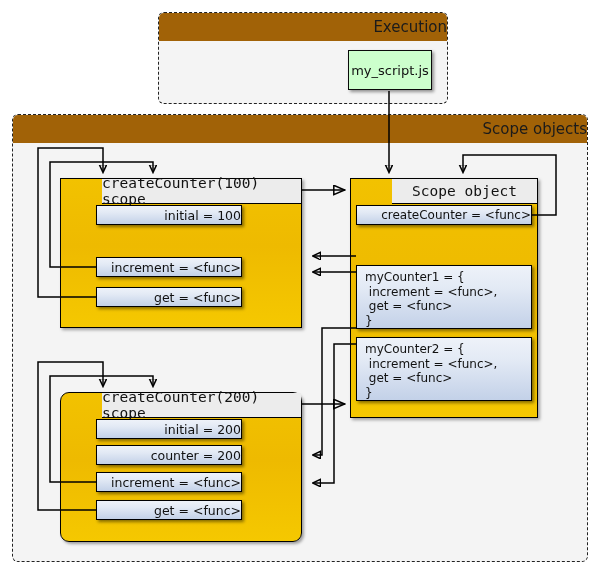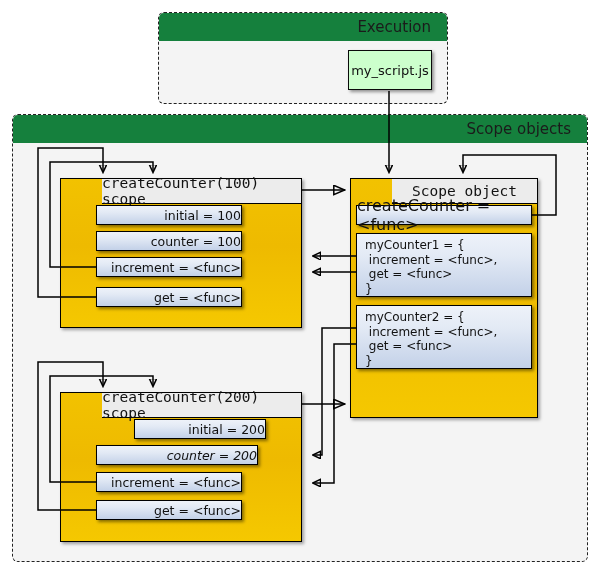--- a/index.html
+++ b/index.html
@@ -3,40 +3,40 @@
 <meta charset="utf-8">
 <style>
   html,body{margin:0;padding:0;background:#ffffff;}
   body{width:600px;height:576px;position:relative;overflow:hidden;
        font-family:"DejaVu Sans","Liberation Sans",sans-serif;}
   #stage{position:absolute;left:0;top:0;width:600px;height:576px;}
 
   .dashed-group{position:absolute;border:1.6px dashed #222;border-radius:6px;
       background:#f4f4f4;box-sizing:border-box;}
   .dashed-title{position:absolute;top:0;left:0;right:0;height:28px;
-      background:#15803d;border-radius:5px 5px 0 0;
+      background:#a16207;border-radius:5px 5px 0 0;
       display:flex;align-items:center;justify-content:flex-end;
-      padding-right:16px;font-size:15px;color:#1b1b1b;}
+      padding-right:0;font-size:15px;color:#1b1b1b;}
 
   .node{position:absolute;box-sizing:border-box;border:1.5px solid #000;
       box-shadow:2px 2px 3px rgba(0,0,0,0.35);padding-left:41px;}
 
   .scope-box{background:linear-gradient(180deg,#f2c200 0%,#eeba00 45%,#f5c800 100%);}
   .scope-hdr{height:24px;background:#ececec;border-bottom:1.5px solid #000;
       display:flex;align-items:center;justify-content:center;
       font-family:"DejaVu Sans Mono","Liberation Mono",monospace;
       font-size:14.5px;color:#111;letter-spacing:0px;}
 
   .var-box{position:absolute;box-sizing:border-box;border:1.5px solid #000;
       background:linear-gradient(180deg,#eef2f9 0%,#e3eaf5 35%,#c3d1e8 100%);
       box-shadow:2px 2px 3px rgba(0,0,0,0.45);
       display:flex;align-items:center;justify-content:flex-end;
       font-size:12.5px;color:#111;}
   .var-box.multi{display:block;justify-content:flex-start;
-      padding:4px 6px 4px 8px;font-size:12px;line-height:14.5px;white-space:pre;}
+      padding:4px 6px 4px 8px;font-size:12px;line-height:14.5px;white-space:pre;margin-top:32px;}
 
   .green-box{position:absolute;box-sizing:border-box;border:1.5px solid #0a0a0a;
       background:#ccffcc;box-shadow:2px 2px 3px rgba(0,0,0,0.4);
       display:flex;align-items:center;justify-content:center;
       font-size:13px;color:#111;}
 
   svg.wires{position:absolute;left:0;top:0;width:600px;height:576px;
       pointer-events:none;overflow:visible;}
   svg.wires path,svg.wires line{fill:none;stroke:#000;stroke-width:1.5px;}
 </style>
@@ -56,50 +56,47 @@
   <div class="dashed-group" style="left:12px;top:114px;width:576px;height:448px;">
     <div class="dashed-title">Scope objects</div>
   </div>
 
   <div class="node scope-box" style="left:60px;top:178px;width:242px;height:150px;">
     <div class="scope-hdr">createCounter(100) scope</div>
   </div>
   <div class="var-box" style="left:96px;top:205px;width:146px;height:20px;">
     <span>initial = 100</span>
     </div>
-  <div class="var-box" style="left:96px;top:231px;width:146px;height:20px;">
-    <span>counter = 100</span>
-    </div>
   <div class="var-box" style="left:96px;top:257px;width:146px;height:20px;">
     <span>increment = &lt;func&gt;</span>
     </div>
   <div class="var-box" style="left:96px;top:287px;width:146px;height:20px;">
     <span>get = &lt;func&gt;</span>
     </div>
 
-  <div class="node scope-box" style="left:60px;top:392px;width:242px;height:150px;">
+  <div class="node scope-box" style="left:60px;top:392px;width:242px;height:150px;border-radius:9px;">
     <div class="scope-hdr">createCounter(200) scope</div>
   </div>
-  <div class="var-box" style="left:96px;top:419px;width:132px;height:20px;margin-left:38px;">
+  <div class="var-box" style="left:96px;top:419px;width:146px;height:20px;">
     <span>initial = 200</span>
     </div>
-  <div class="var-box" style="left:96px;top:445px;width:162px;height:20px;font-style:italic;">
+  <div class="var-box" style="left:96px;top:445px;width:146px;height:20px;">
     <span>counter = 200</span>
     </div>
   <div class="var-box" style="left:96px;top:472px;width:146px;height:20px;">
     <span>increment = &lt;func&gt;</span>
     </div>
   <div class="var-box" style="left:96px;top:500px;width:146px;height:20px;">
     <span>get = &lt;func&gt;</span>
     </div>
 
   <div class="node scope-box" style="left:350px;top:178px;width:188px;height:240px;">
     <div class="scope-hdr">Scope object</div>
   </div>
-  <div class="var-box" style="left:356px;top:205px;width:176px;height:20px;font-size:16px;">
+  <div class="var-box" style="left:356px;top:205px;width:176px;height:20px;font-size:12px;">
     <span>createCounter = &lt;func&gt;</span>
     </div>
   <div class="var-box multi" style="left:356px;top:233px;width:176px;height:64px;">myCounter1 = {
  increment = &lt;func&gt;,
  get = &lt;func&gt;
 }</div>
   <div class="var-box multi" style="left:356px;top:305px;width:176px;height:64px;">myCounter2 = {
  increment = &lt;func&gt;,
  get = &lt;func&gt;
 }</div>

